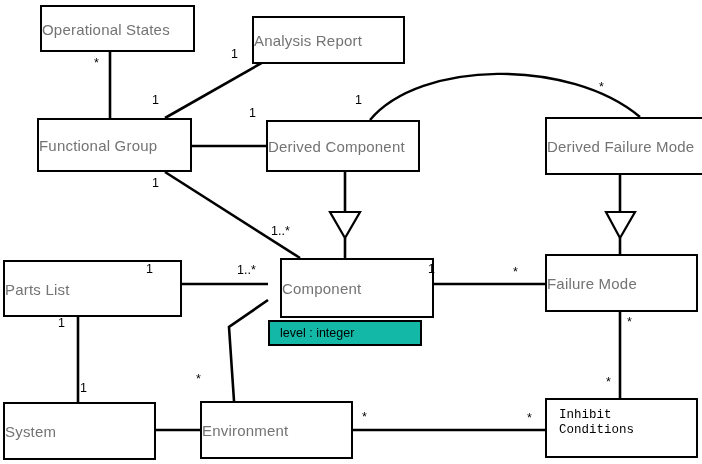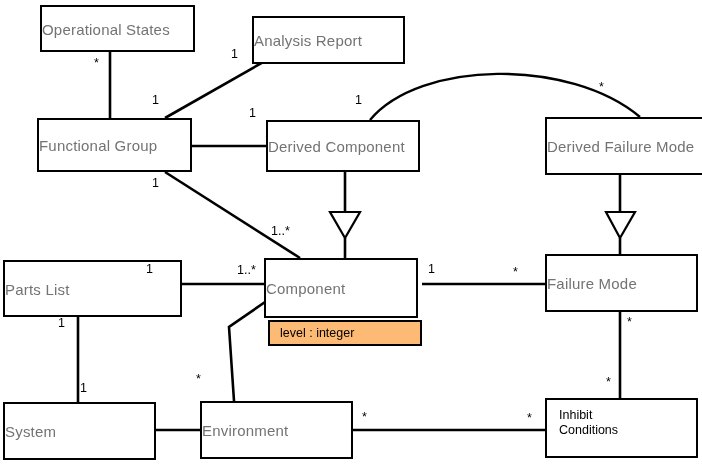--- a/index.html
+++ b/index.html
@@ -43,21 +43,21 @@
     white-space: pre;
   }
   .uml-name.center-v {
     top: 50%;
     transform: translateY(-50%);
   }
   .uml-attr-box {
     position: absolute;
     box-sizing: border-box;
     border: 2px solid #000000;
-    background: #fdba74;
+    background: #14b8a6;
     z-index: 5;
   }
   .uml-attr-text {
     position: absolute;
     left: 10px;
     top: 50%;
     transform: translateY(-50%);
     font-size: 12.5px;
     color: #000000;
     white-space: pre;
@@ -141,42 +141,42 @@
   </div>
 
   <div class="uml-class" style="left:545px;top:117px;width:180px;height:58px;">
     <div class="uml-name center-v">Derived Failure Mode</div>
   </div>
 
   <div class="uml-class" style="left:3px;top:260px;width:179px;height:57px;text-decoration:underline;">
     <div class="uml-name center-v">Parts List</div>
   </div>
 
-  <div class="uml-class" style="left:264px;top:258px;width:154px;height:60px;padding-left:28px;">
+  <div class="uml-class" style="left:280px;top:258px;width:154px;height:60px;padding-left:28px;">
     <div class="uml-name center-v">Component</div>
   </div>
 
   <div class="uml-attr-box" style="left:268px;top:320px;width:154px;height:26px;">
     <div class="uml-attr-text">level : integer</div>
   </div>
 
   <div class="uml-class" style="left:3px;top:402px;width:153px;height:58px;">
     <div class="uml-name center-v">System</div>
   </div>
 
   <div class="uml-class" style="left:545px;top:254px;width:153px;height:58px;">
     <div class="uml-name center-v">Failure Mode</div>
   </div>
 
   <div class="uml-class" style="left:200px;top:401px;width:153px;height:58px;">
     <div class="uml-name center-v">Environment</div>
   </div>
 
   <div class="uml-class" style="left:545px;top:398px;width:153px;height:60px;">
-    <div class="uml-name-left" style="top:8px;">Inhibit
+    <div class="uml-name-left" style="top:8px;font-family:Liberation Mono, monospace;">Inhibit
 Conditions</div>
   </div>
 
   <div class="multiplicity" style="left:94px;top:56px;">*</div>
   <div class="multiplicity" style="left:231px;top:47px;">1</div>
   <div class="multiplicity" style="left:152px;top:93px;">1</div>
   <div class="multiplicity" style="left:355px;top:93px;">1</div>
   <div class="multiplicity" style="left:249px;top:106px;">1</div>
   <div class="multiplicity" style="left:599px;top:80px;">*</div>
   <div class="multiplicity" style="left:152px;top:176px;">1</div>

